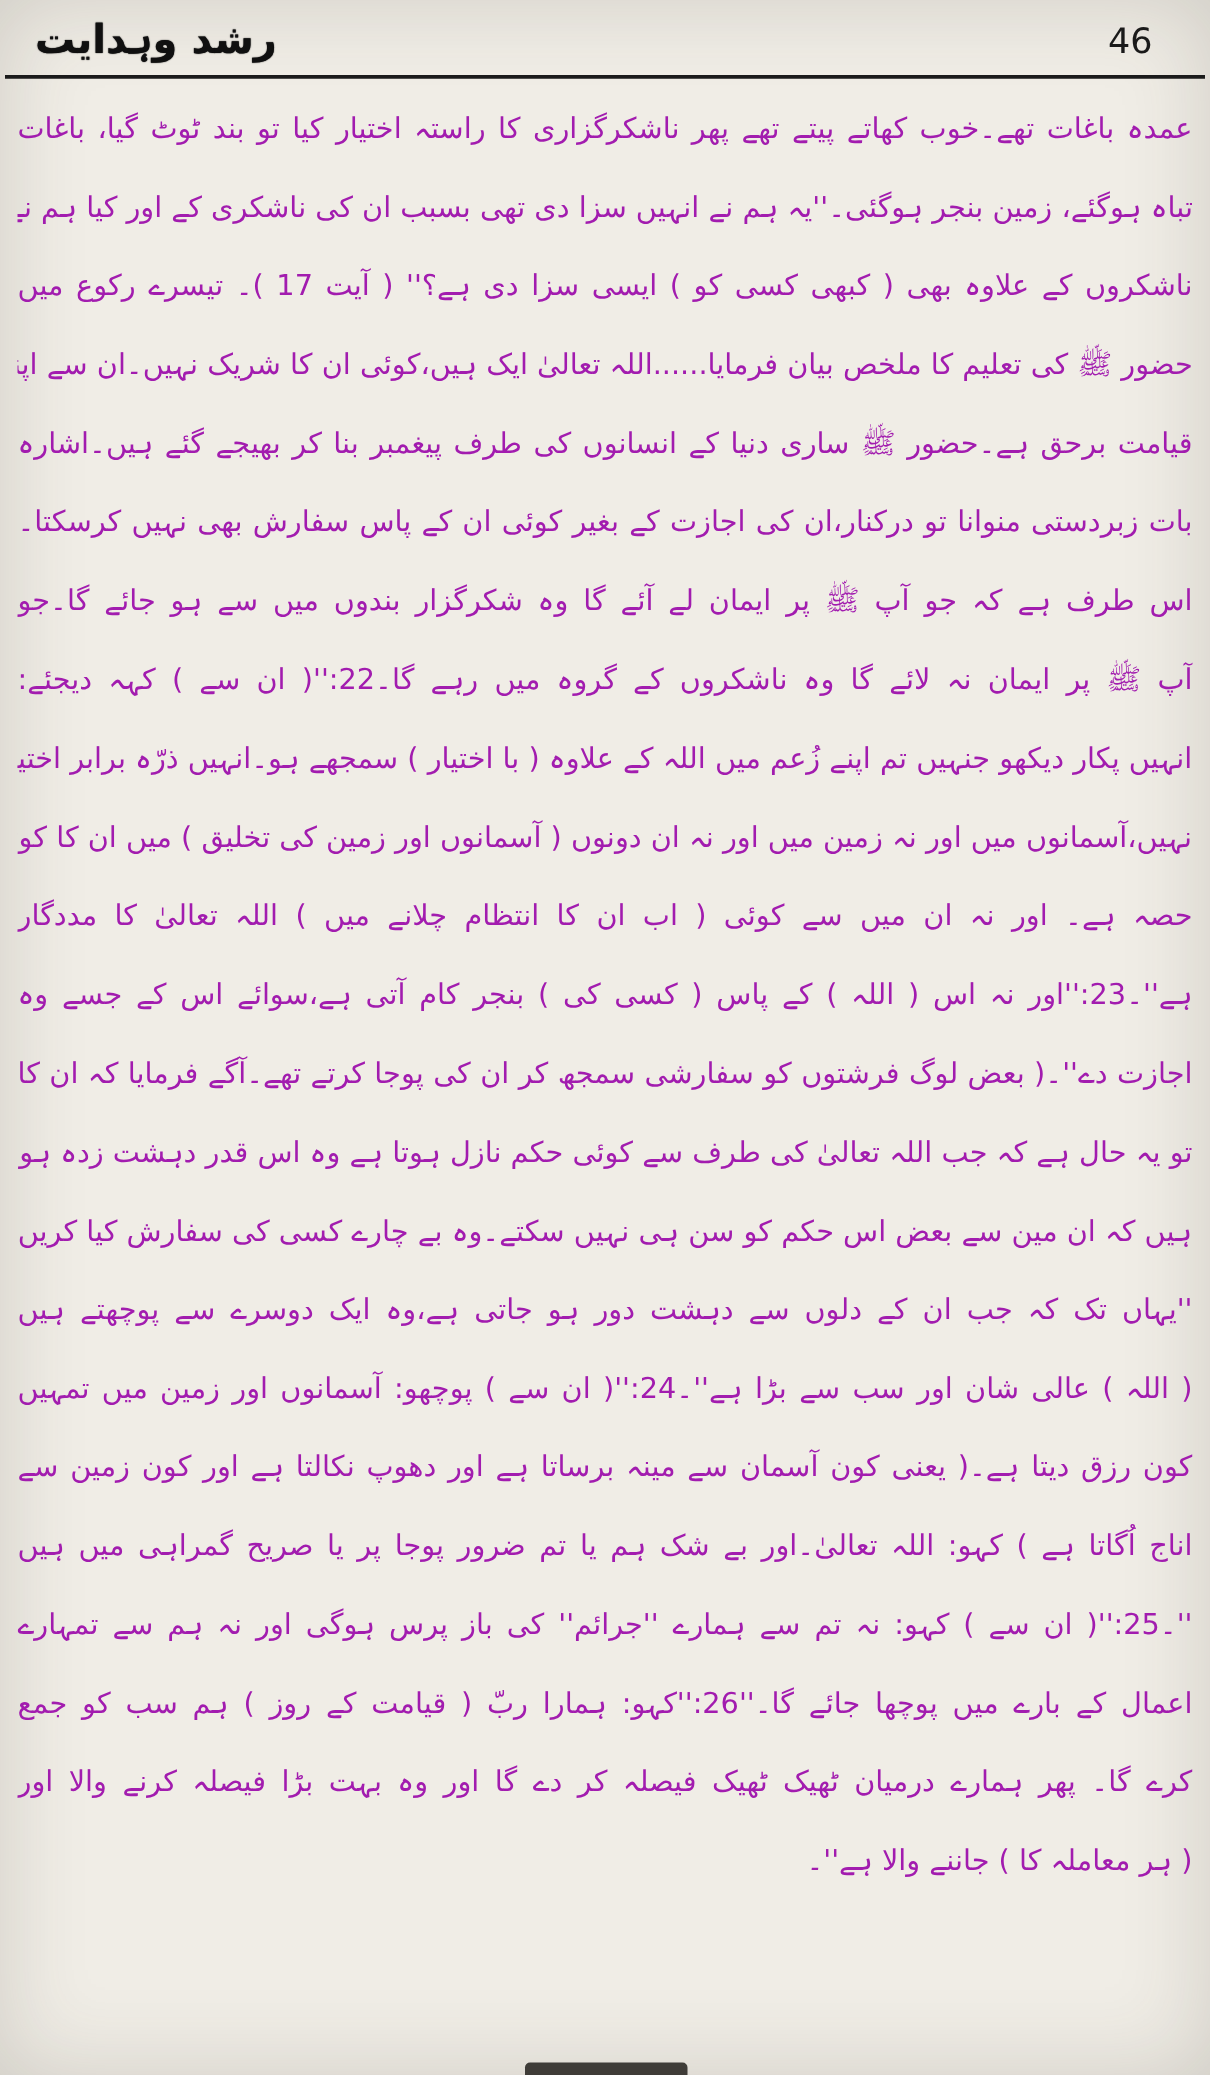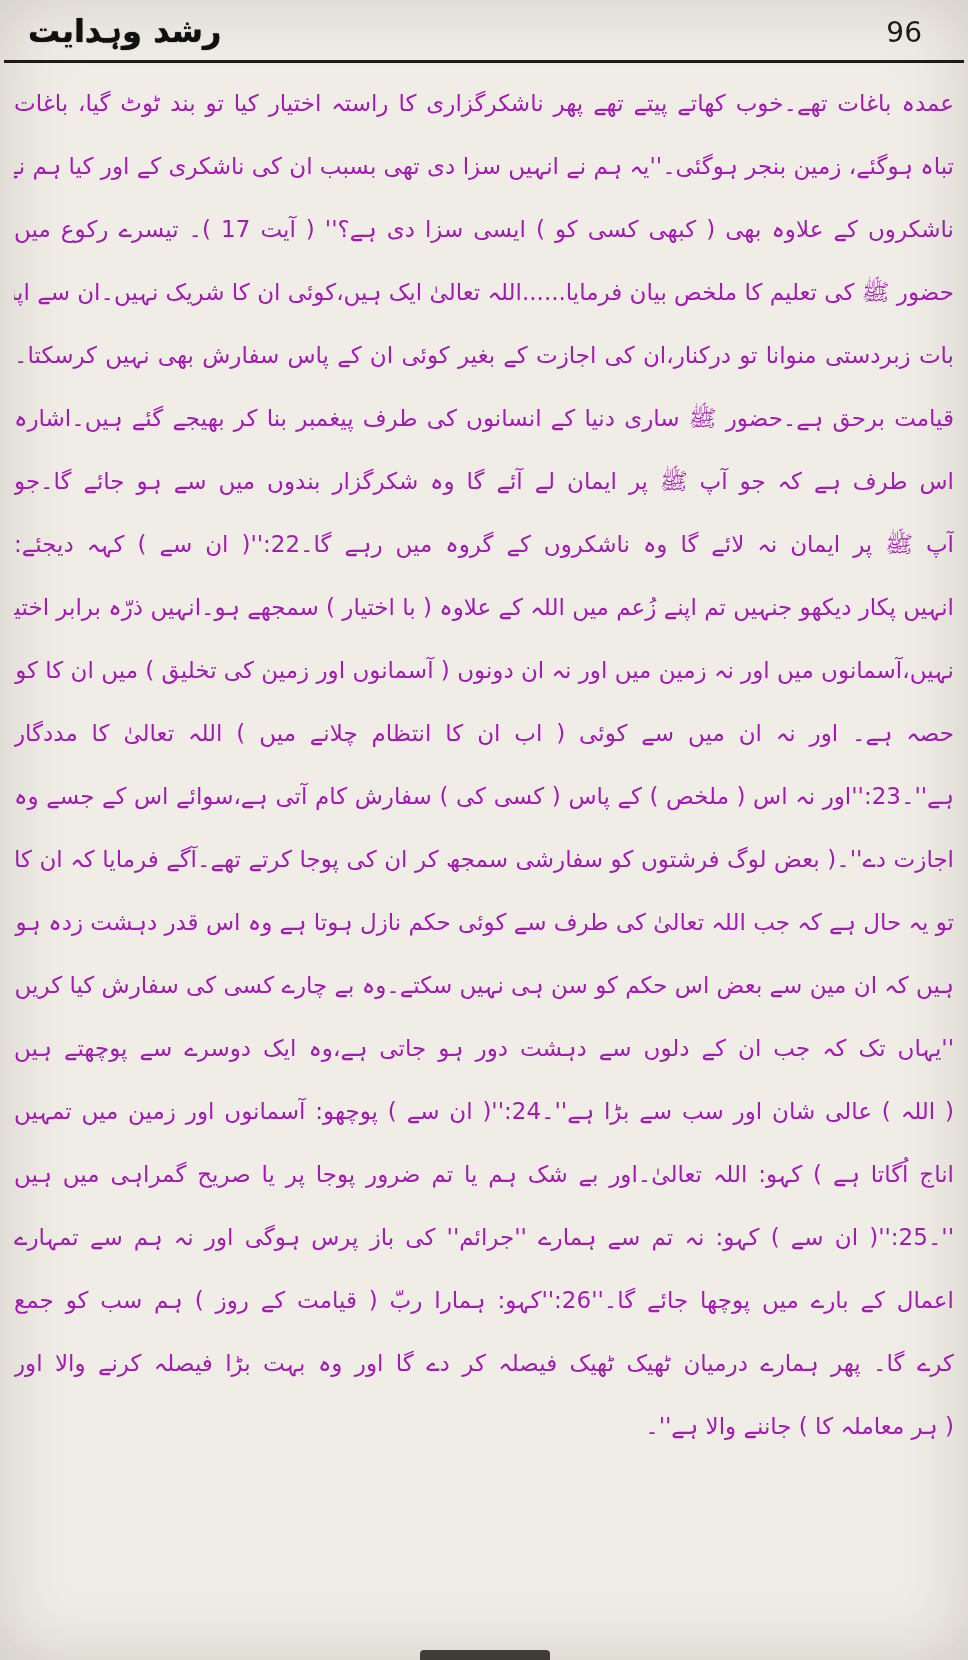--- a/index.html
+++ b/index.html
@@ -70,43 +70,44 @@
     opacity: 0.85;
   }
 </style>
 </head>
 <body>
 
 <div class="page">
 
   <div class="header">
     <div class="title" dir="rtl">رشد وہدایت</div>
-    <div class="page-number">96</div>
+    <div class="page-number">46</div>
   </div>
 
   <div class="rule"></div>
 
   <div class="body-text" dir="rtl">
     <div class="line">عمدہ باغات تھے۔خوب کھاتے پیتے تھے پھر ناشکرگزاری کا راستہ اختیار کیا تو بند ٹوٹ گیا، باغات</div>
     <div class="line">تباہ ہوگئے، زمین بنجر ہوگئی۔''یہ ہم نے انہیں سزا دی تھی بسبب ان کی ناشکری کے اور کیا ہم نے</div>
     <div class="line">ناشکروں کے علاوہ بھی ( کبھی کسی کو ) ایسی سزا دی ہے؟'' ( آیت 17 )۔ تیسرے رکوع میں</div>
     <div class="line">حضور ﷺ کی تعلیم کا ملخص بیان فرمایا......اللہ تعالیٰ ایک ہیں،کوئی ان کا شریک نہیں۔ان سے اپنی</div>
+    <div class="line">قیامت برحق ہے۔حضور ﷺ ساری دنیا کے انسانوں کی طرف پیغمبر بنا کر بھیجے گئے ہیں۔اشارہ</div>
     <div class="line">بات زبردستی منوانا تو درکنار،ان کی اجازت کے بغیر کوئی ان کے پاس سفارش بھی نہیں کرسکتا۔</div>
-    <div class="line">قیامت برحق ہے۔حضور ﷺ ساری دنیا کے انسانوں کی طرف پیغمبر بنا کر بھیجے گئے ہیں۔اشارہ</div>
     <div class="line">اس طرف ہے کہ جو آپ ﷺ پر ایمان لے آئے گا وہ شکرگزار بندوں میں سے ہو جائے گا۔جو</div>
     <div class="line">آپ ﷺ پر ایمان نہ لائے گا وہ ناشکروں کے گروہ میں رہے گا۔22:''( ان سے ) کہہ دیجئے:</div>
     <div class="line">انہیں پکار دیکھو جنہیں تم اپنے زُعم میں اللہ کے علاوہ ( با اختیار ) سمجھے ہو۔انہیں ذرّہ برابر اختیار</div>
     <div class="line">نہیں،آسمانوں میں اور نہ زمین میں اور نہ ان دونوں ( آسمانوں اور زمین کی تخلیق ) میں ان کا کوئی</div>
     <div class="line">حصہ ہے۔ اور نہ ان میں سے کوئی ( اب ان کا انتظام چلانے میں ) اللہ تعالیٰ کا مددگار</div>
-    <div class="line">ہے''۔23:''اور نہ اس ( ملخص ) کے پاس ( کسی کی ) سفارش کام آتی ہے،سوائے اس کے جسے وہ</div>
+    <div class="line">ہے''۔23:''اور نہ اس ( اللہ ) کے پاس ( کسی کی ) بنجر کام آتی ہے،سوائے اس کے جسے وہ</div>
     <div class="line">اجازت دے''۔( بعض لوگ فرشتوں کو سفارشی سمجھ کر ان کی پوجا کرتے تھے۔آگے فرمایا کہ ان کا</div>
     <div class="line">تو یہ حال ہے کہ جب اللہ تعالیٰ کی طرف سے کوئی حکم نازل ہوتا ہے وہ اس قدر دہشت زدہ ہو جاتے</div>
     <div class="line">ہیں کہ ان مین سے بعض اس حکم کو سن ہی نہیں سکتے۔وہ بے چارے کسی کی سفارش کیا کریں گے )۔</div>
     <div class="line">''یہاں تک کہ جب ان کے دلوں سے دہشت دور ہو جاتی ہے،وہ ایک دوسرے سے پوچھتے ہیں</div>
     <div class="line">( اللہ ) عالی شان اور سب سے بڑا ہے''۔24:''( ان سے ) پوچھو: آسمانوں اور زمین میں تمہیں</div>
+    <div class="line">کون رزق دیتا ہے۔( یعنی کون آسمان سے مینہ برساتا ہے اور دھوپ نکالتا ہے اور کون زمین سے</div>
     <div class="line">اناج اُگاتا ہے ) کہو: اللہ تعالیٰ۔اور بے شک ہم یا تم ضرور پوجا پر یا صریح گمراہی میں ہیں</div>
     <div class="line">''۔25:''( ان سے ) کہو: نہ تم سے ہمارے ''جرائم'' کی باز پرس ہوگی اور نہ ہم سے تمہارے</div>
     <div class="line">اعمال کے بارے میں پوچھا جائے گا۔''26:''کہو: ہمارا ربّ ( قیامت کے روز ) ہم سب کو جمع</div>
     <div class="line">کرے گا۔ پھر ہمارے درمیان ٹھیک ٹھیک فیصلہ کر دے گا اور وہ بہت بڑا فیصلہ کرنے والا اور</div>
     <div class="line last">( ہر معاملہ کا ) جاننے والا ہے''۔</div>
   </div>
 
   <div class="scan-artifact"></div>
 
 </div>

